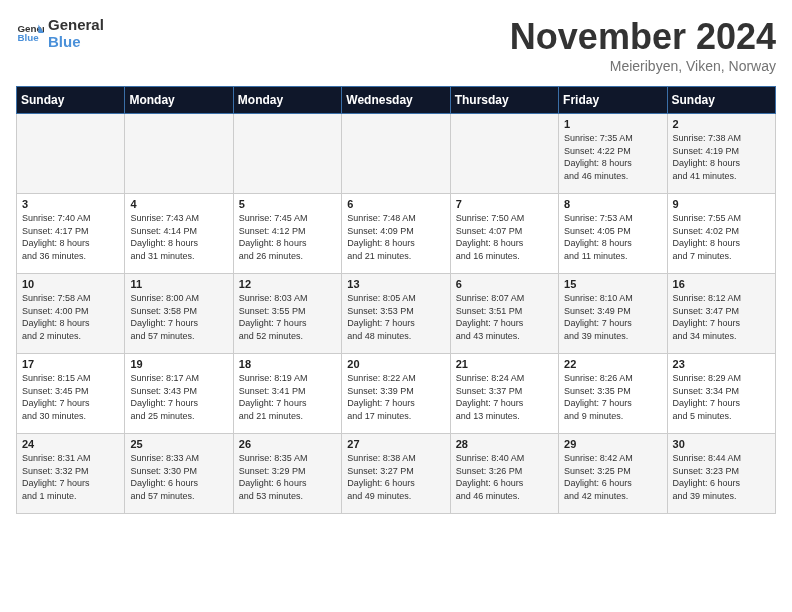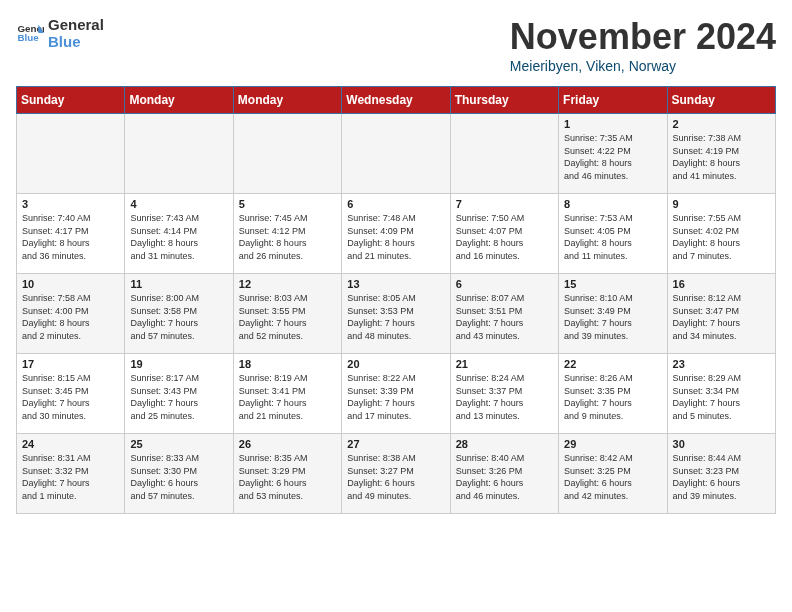--- a/index.html
+++ b/index.html
@@ -19,37 +19,38 @@
     .logo {
       display: flex;
       align-items: center;
     }
     .logo-icon {
       width: 28px;
       height: 28px;
       margin-right: 4px;
     }
     .title-block {
+      text-align: right;
     }
     .month-title {
       font-size: 36px;
       font-weight: bold;
       color: #333;
     }
     .location {
       font-size: 14px;
-      color: #0c4a6e;
+      color: #737373;
     }
     table {
       width: 100%;
       border-collapse: collapse;
       table-layout: fixed;
     }
     thead tr th {
-      background-color: #b91c1c;
+      background-color: #0f172a;
       color: white;
       font-size: 12px;
       font-weight: bold;
       padding: 6px 4px;
       text-align: left;
       border: 1px solid #3a6fa8;
     }
     tbody tr td {
       border: 1px solid #ccc;
       vertical-align: top;

